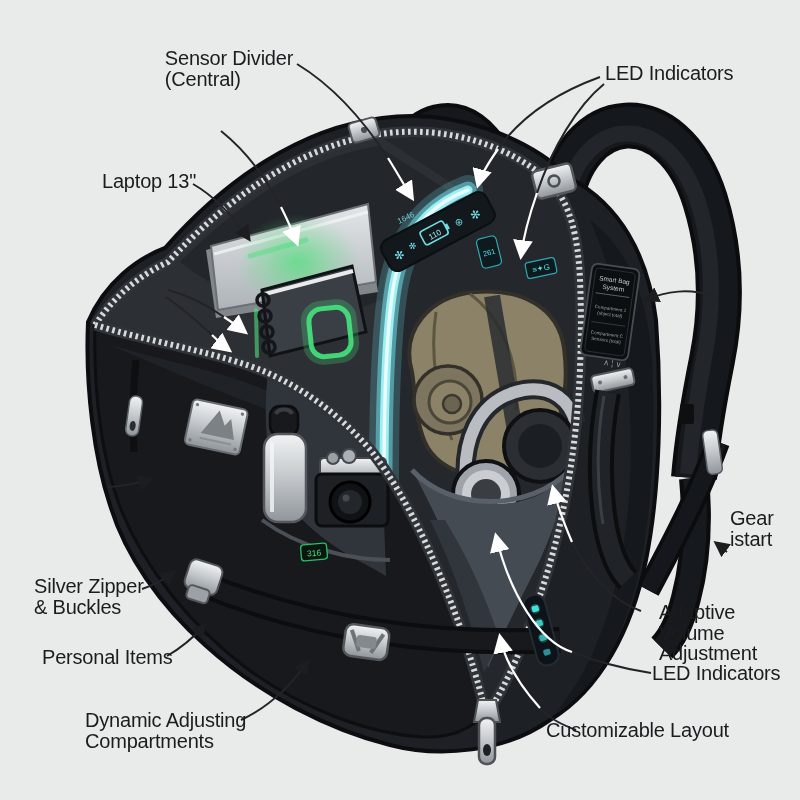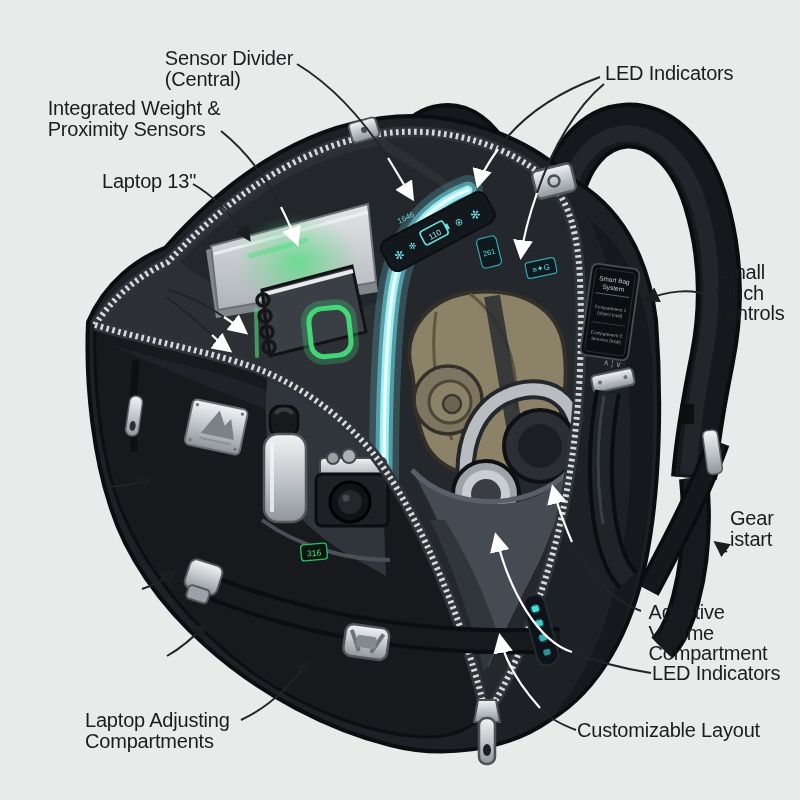--- a/index.html
+++ b/index.html
@@ -322,28 +322,26 @@
       <path d="M572,542 C563,521 556,500 553,488" marker-end="url(#aw)"></path>
       <path d="M572,652 C540,642 510,595 496,536" marker-end="url(#aw)"></path>
       <path d="M540,708 C522,688 505,662 500,637" marker-end="url(#aw)"></path>
     </g>
   </g>
 </svg>
 
 <div class="callout c-center" style="left:229px;top:48px">Sensor Divider
 (Central)</div>
 <div class="callout" style="left:605px;top:63px">LED Indicators</div>
-<div class="callout c-center" style="left:134px;top:98px">Integrated Weight &amp;
-Proximity Sensors</div>
 <div class="callout" style="left:102px;top:171px">Laptop 13"</div>
-<div class="callout" style="left:716px;top:262px">Small
-touch
-controls</div>
-<div class="callout" style="left:85px;top:710px">Laptop Adjusting
+<div class="callout" style="left:34px;top:576px">Silver Zipper
+&amp; Buckles</div>
+<div class="callout" style="left:42px;top:647px">Personal Items</div>
+<div class="callout" style="left:85px;top:710px">Dynamic Adjusting
 Compartments</div>
 <div class="callout" style="left:730px;top:508px">Gear
 istart</div>
 <div class="callout c-center" style="left:708px;top:602px">Adaptive Volume
-Compartment</div>
+Adjustment</div>
 <div class="callout" style="left:652px;top:663px">LED Indicators</div>
-<div class="callout" style="left:577px;top:720px">Customizable Layout</div>
+<div class="callout" style="left:546px;top:720px">Customizable Layout</div>
 
 </div>
 
 </body></html>

